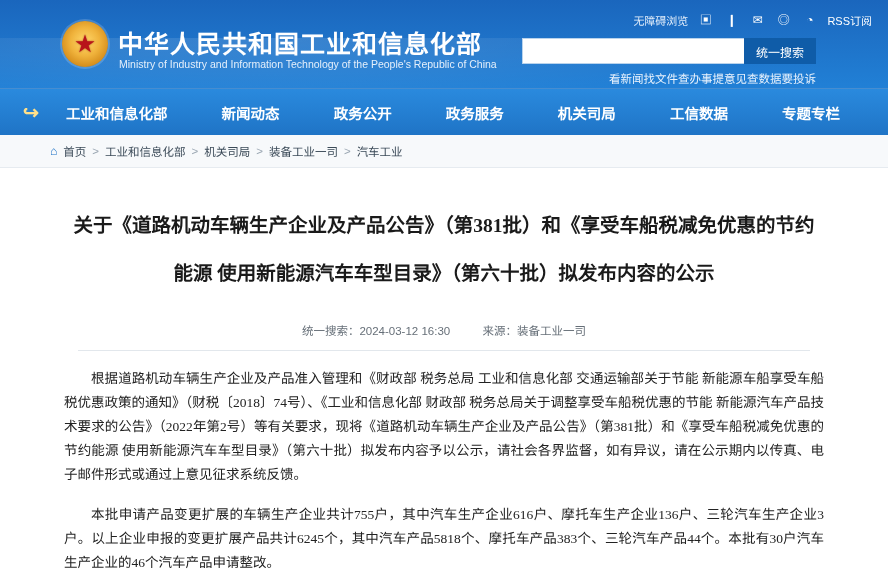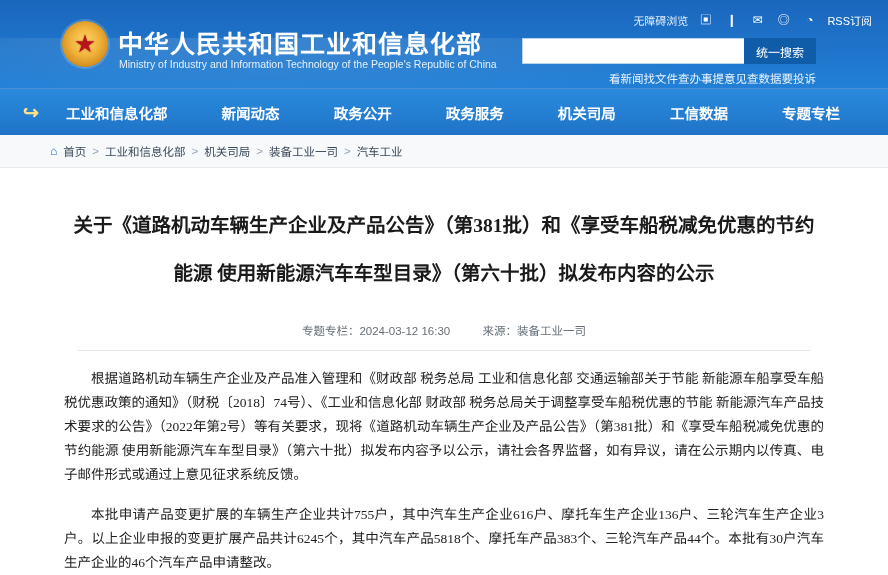--- a/index.html
+++ b/index.html
@@ -283,21 +283,21 @@
     <span class="crumb-sep">&gt;</span>
     <span class="crumb-link">装备工业一司</span>
     <span class="crumb-sep">&gt;</span>
     <span class="crumb-link">汽车工业</span>
   </div>
 
   <div class="article">
     <h1 class="art-title">关于《道路机动车辆生产企业及产品公告》（第381批）和《享受车船税减免优惠的节约能源 使用新能源汽车车型目录》（第六十批）拟发布内容的公示</h1>
 
     <div class="art-meta">
-      <span>专题专栏：</span><span>2024-03-12 16:30</span>
+      <span>统一搜索：</span><span>2024-03-12 16:30</span>
       <span class="meta-gap"></span>
       <span>来源：</span><span>装备工业一司</span>
     </div>
 
     <div class="meta-rule"></div>
 
     <div class="art-body">
       <p>根据道路机动车辆生产企业及产品准入管理和《财政部 税务总局 工业和信息化部 交通运输部关于节能 新能源车船享受车船税优惠政策的通知》（财税〔2018〕74号）、《工业和信息化部 财政部 税务总局关于调整享受车船税优惠的节能 新能源汽车产品技术要求的公告》（2022年第2号）等有关要求，现将《道路机动车辆生产企业及产品公告》（第381批）和《享受车船税减免优惠的节约能源 使用新能源汽车车型目录》（第六十批）拟发布内容予以公示，请社会各界监督，如有异议，请在公示期内以传真、电子邮件形式或通过上意见征求系统反馈。</p>
       <p>本批申请产品变更扩展的车辆生产企业共计755户，其中汽车生产企业616户、摩托车生产企业136户、三轮汽车生产企业3户。以上企业申报的变更扩展产品共计6245个，其中汽车产品5818个、摩托车产品383个、三轮汽车产品44个。本批有30户汽车生产企业的46个汽车产品申请整改。</p>
     </div>

